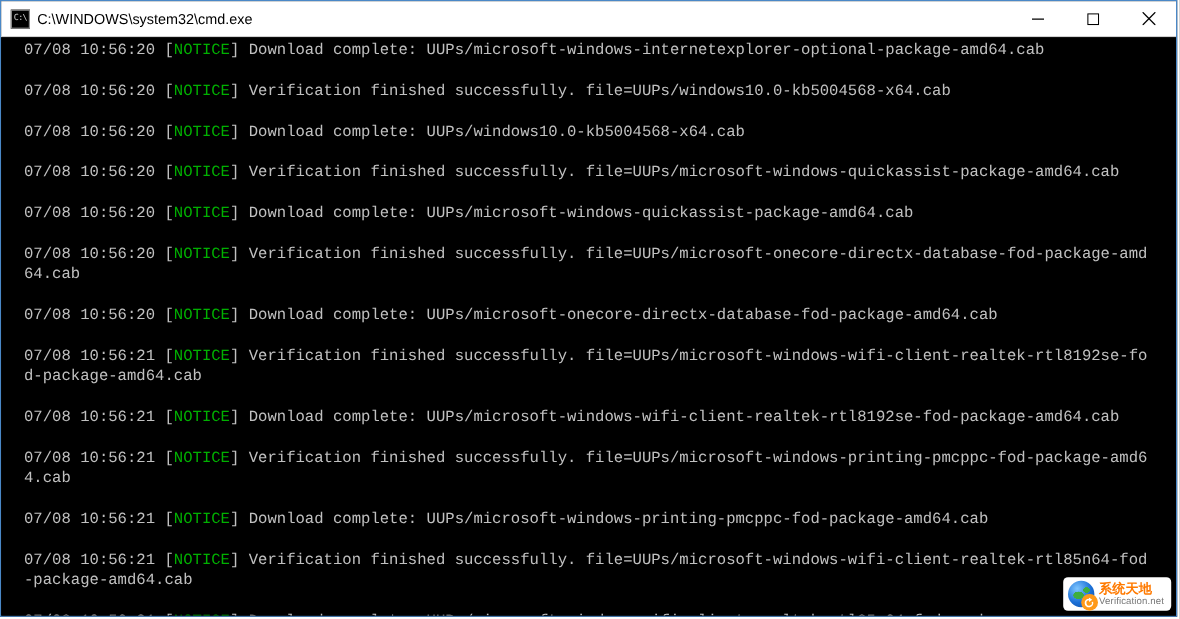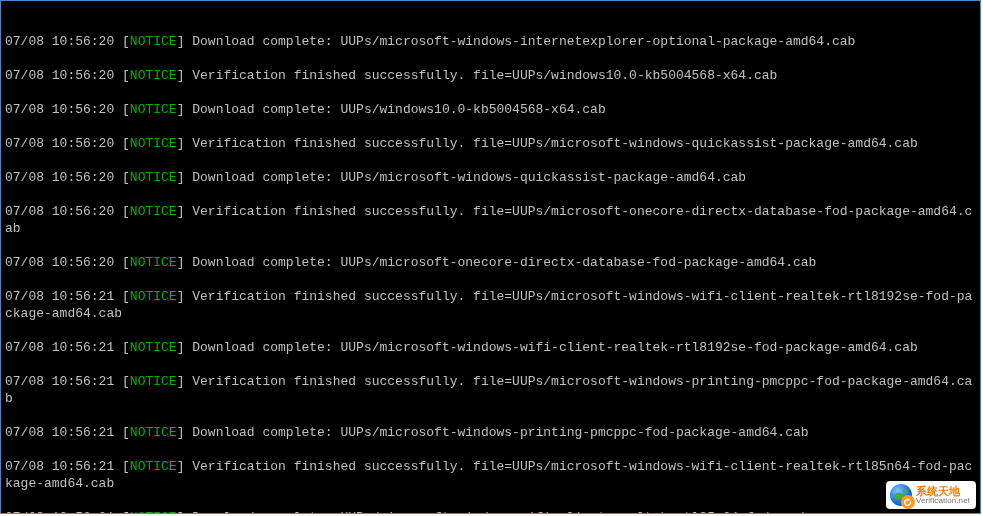--- a/index.html
+++ b/index.html
@@ -19,21 +19,21 @@
   }
   .title-text { font-size: 12px; color: #000; flex: 0 0 auto; }
   .title-spacer { flex: 1 1 auto; }
   .win-controls { display: flex; height: 100%; }
   .win-btn {
     width: 46px; height: 100%; display: flex; align-items: center; justify-content: center; color: #000;
   }
   .win-btn svg { width: 10px; height: 10px; stroke: #000; stroke-width: 1; fill: none; }
   .close-btn svg { width: 11px; height: 11px; }
   .console {
-    position: absolute; top: 30px; left: 0; right: 0; bottom: 0; background: #000; padding: 2px 4px;
+    position: absolute; top: 30px; left: 0; right: 0; bottom: 0; background: #000; padding: 2px 19px;
     font: 13px/17px Consolas, "Courier New", monospace; color: #c0c0c0; overflow: hidden;
     white-space: pre-wrap; word-break: break-all;
   }
   .log-line { margin-bottom: 17px; }
   .log-line:last-child { margin-bottom: 0; }
   .ts { color: #c0c0c0; }
   .lvl { color: #00b000; }
   .msg { color: #c0c0c0; }
   .watermark {
     position: absolute; right: 4px; bottom: 4px; height: 28px; padding: 2px 6px 2px 4px;
@@ -58,20 +58,43 @@
   .wm-arrow svg { width: 9px; height: 9px; fill: #fff; }
   .wm-text { display: flex; flex-direction: column; line-height: 1; }
   .wm-cn { font-size: 11px; font-weight: 700; color: #ff7a00; }
   .wm-url { font-size: 8px; color: #777; letter-spacing: .1px; }
 </style>
 </head>
 <body>
 
 <div class="window">
 
+  <div class="titlebar">
+    <div class="cmd-icon"></div>
+    <div class="title-text">C:\WINDOWS\system32\cmd.exe</div>
+    <div class="title-spacer"></div>
+    <div class="win-controls">
+      <div class="win-btn">
+        <svg viewBox="0 0 10 10">
+            <line x1="0" y1="5" x2="10" y2="5"></line>
+          </svg>
+      </div>
+      <div class="win-btn">
+        <svg viewBox="0 0 10 10">
+            <rect x="0.5" y="0.5" width="9" height="9"></rect>
+          </svg>
+      </div>
+      <div class="win-btn close-btn">
+        <svg viewBox="0 0 10 10">
+            <line x1="0" y1="0" x2="10" y2="10"></line>
+            <line x1="10" y1="0" x2="0" y2="10"></line>
+          </svg>
+      </div>
+    </div>
+  </div>
 
   <div class="console" id="console"><div class="log-line"><span class="ts">07/08 10:56:20</span> [<span class="lvl">NOTICE</span>] <span class="msg">Download complete: UUPs/microsoft-windows-internetexplorer-optional-package-amd64.cab</span></div><div class="log-line"><span class="ts">07/08 10:56:20</span> [<span class="lvl">NOTICE</span>] <span class="msg">Verification finished successfully. file=UUPs/windows10.0-kb5004568-x64.cab</span></div><div class="log-line"><span class="ts">07/08 10:56:20</span> [<span class="lvl">NOTICE</span>] <span class="msg">Download complete: UUPs/windows10.0-kb5004568-x64.cab</span></div><div class="log-line"><span class="ts">07/08 10:56:20</span> [<span class="lvl">NOTICE</span>] <span class="msg">Verification finished successfully. file=UUPs/microsoft-windows-quickassist-package-amd64.cab</span></div><div class="log-line"><span class="ts">07/08 10:56:20</span> [<span class="lvl">NOTICE</span>] <span class="msg">Download complete: UUPs/microsoft-windows-quickassist-package-amd64.cab</span></div><div class="log-line"><span class="ts">07/08 10:56:20</span> [<span class="lvl">NOTICE</span>] <span class="msg">Verification finished successfully. file=UUPs/microsoft-onecore-directx-database-fod-package-amd64.cab</span></div><div class="log-line"><span class="ts">07/08 10:56:20</span> [<span class="lvl">NOTICE</span>] <span class="msg">Download complete: UUPs/microsoft-onecore-directx-database-fod-package-amd64.cab</span></div><div class="log-line"><span class="ts">07/08 10:56:21</span> [<span class="lvl">NOTICE</span>] <span class="msg">Verification finished successfully. file=UUPs/microsoft-windows-wifi-client-realtek-rtl8192se-fod-package-amd64.cab</span></div><div class="log-line"><span class="ts">07/08 10:56:21</span> [<span class="lvl">NOTICE</span>] <span class="msg">Download complete: UUPs/microsoft-windows-wifi-client-realtek-rtl8192se-fod-package-amd64.cab</span></div><div class="log-line"><span class="ts">07/08 10:56:21</span> [<span class="lvl">NOTICE</span>] <span class="msg">Verification finished successfully. file=UUPs/microsoft-windows-printing-pmcppc-fod-package-amd64.cab</span></div><div class="log-line"><span class="ts">07/08 10:56:21</span> [<span class="lvl">NOTICE</span>] <span class="msg">Download complete: UUPs/microsoft-windows-printing-pmcppc-fod-package-amd64.cab</span></div><div class="log-line"><span class="ts">07/08 10:56:21</span> [<span class="lvl">NOTICE</span>] <span class="msg">Verification finished successfully. file=UUPs/microsoft-windows-wifi-client-realtek-rtl85n64-fod-package-amd64.cab</span></div><div class="log-line"><span class="ts">07/08 10:56:21</span> [<span class="lvl">NOTICE</span>] <span class="msg">Download complete: UUPs/microsoft-windows-wifi-client-realtek-rtl85n64-fod-package-a</span></div></div>
 
   <div class="watermark">
     <div style="position:relative">
       <div class="wm-globe"></div>
       <div class="wm-arrow">
         <svg viewBox="0 0 10 10">
             <path d="M5 1a4 4 0 1 0 3.8 2.8L7.4 4A2.5 2.5 0 1 1 5 2.5V4l3-2-3-2z"></path>
           </svg>

